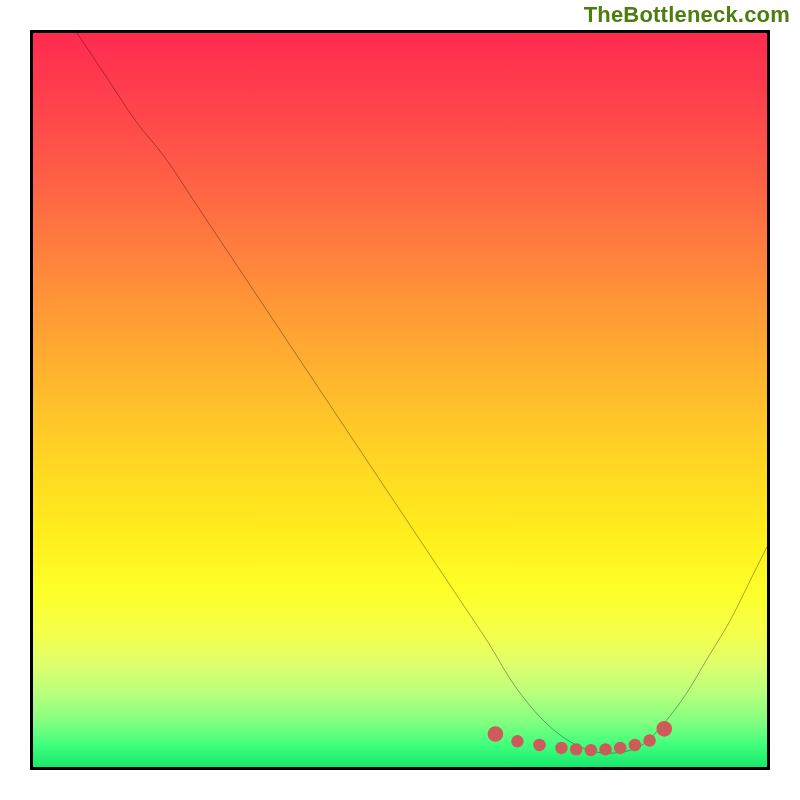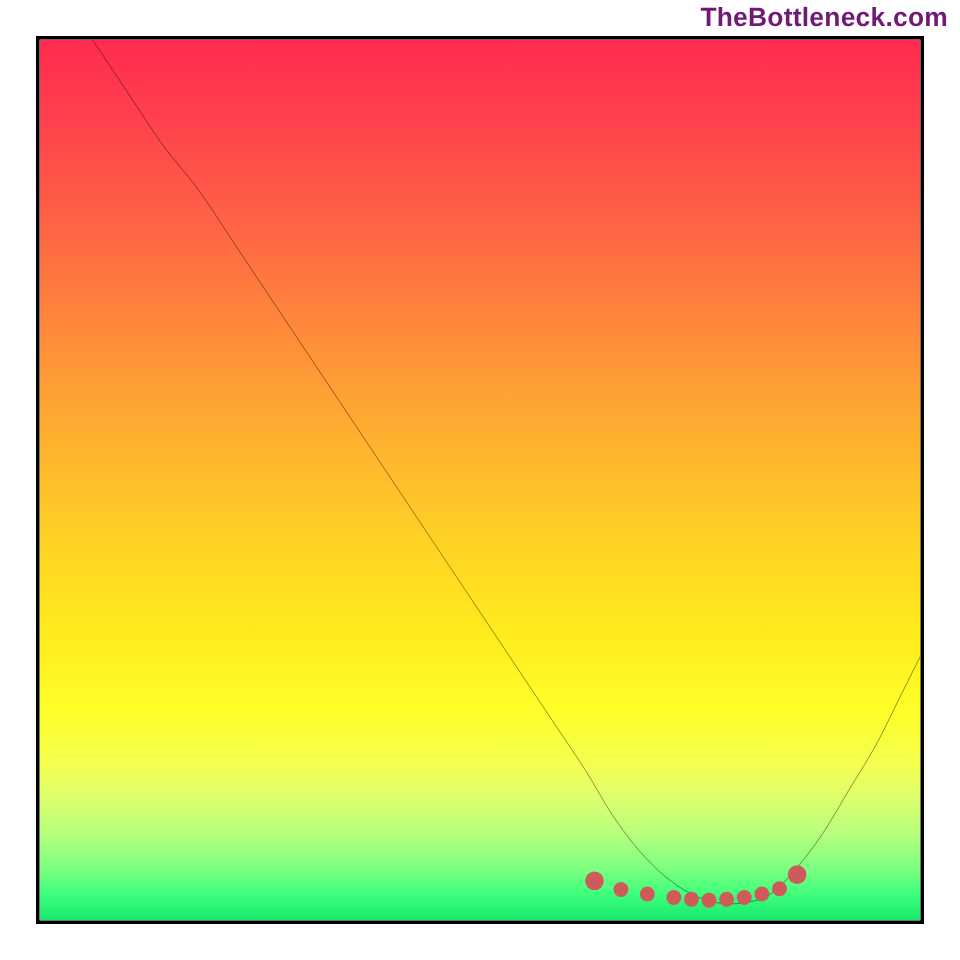--- a/index.html
+++ b/index.html
@@ -14,21 +14,21 @@
     position: relative;
     width: 800px;
     height: 800px;
   }
   .watermark {
     position: absolute;
     top: 2px;
     right: 10px;
     font-size: 22px;
     font-weight: 600;
-    color: #701a75;
+    color: #4d7c0f;
     letter-spacing: 0.2px;
     z-index: 10;
   }
   .plot-area {
     position: absolute;
     left: 30px;
     top: 30px;
     width: 740px;
     height: 740px;
     box-sizing: border-box;

